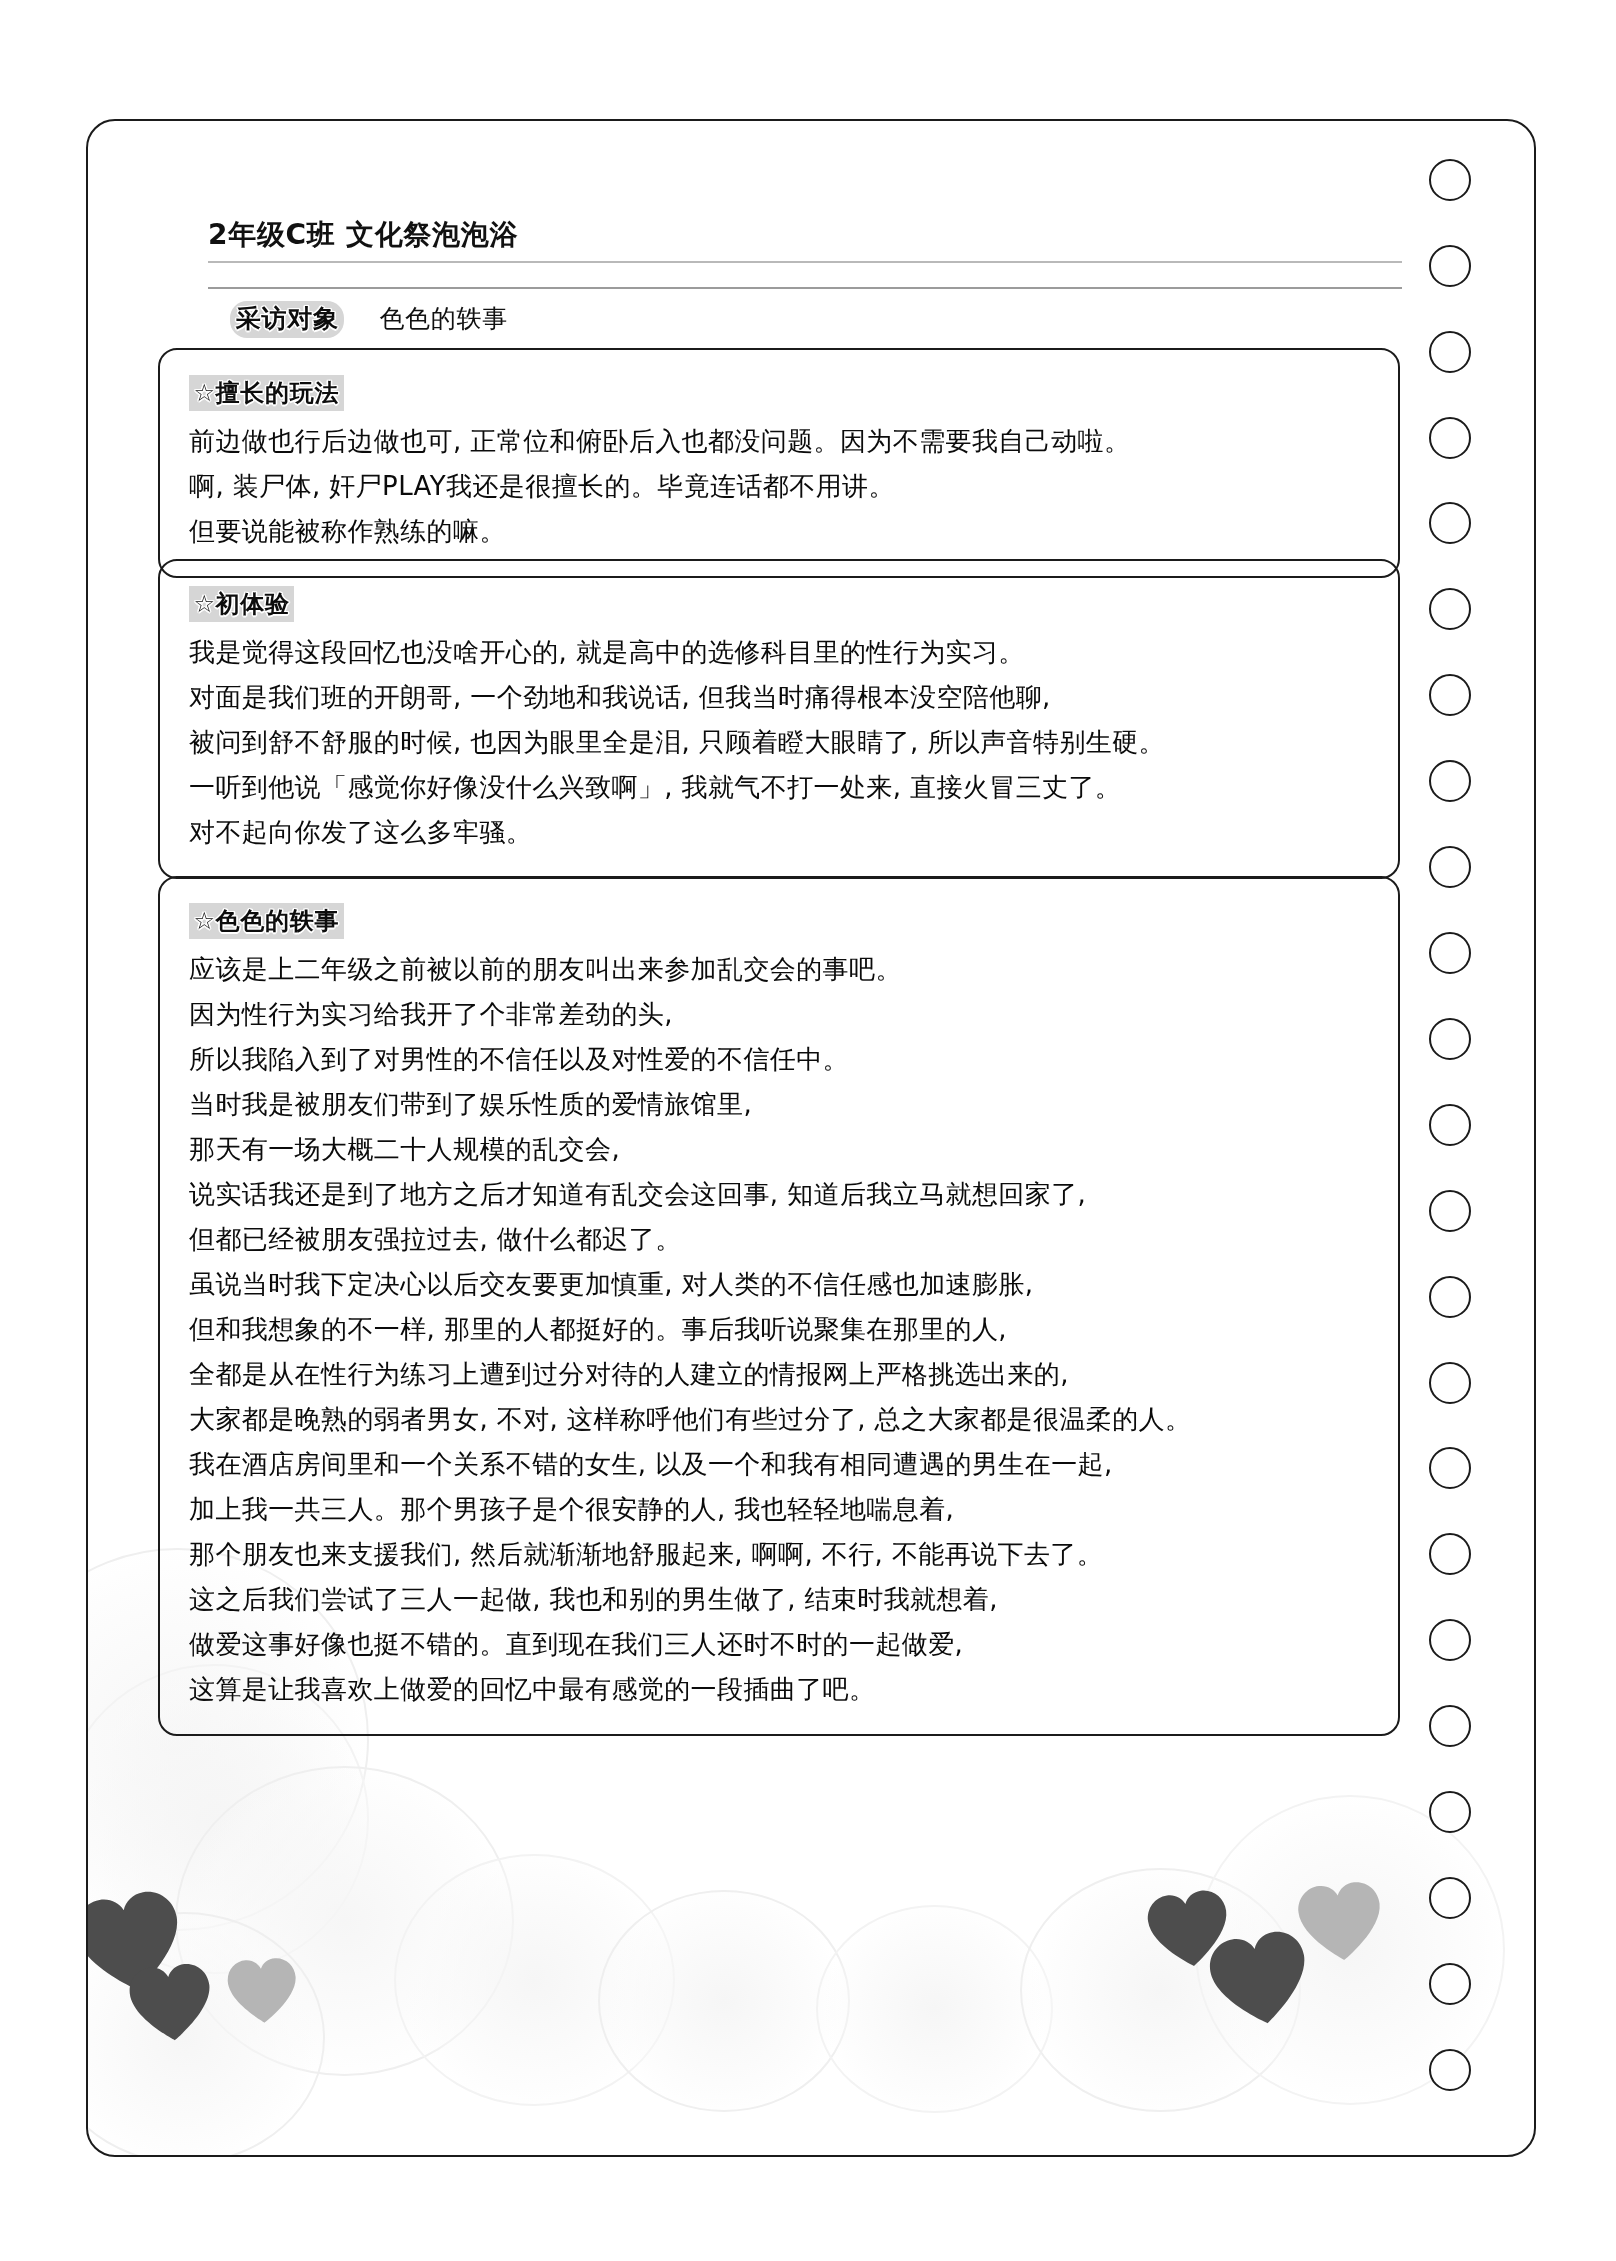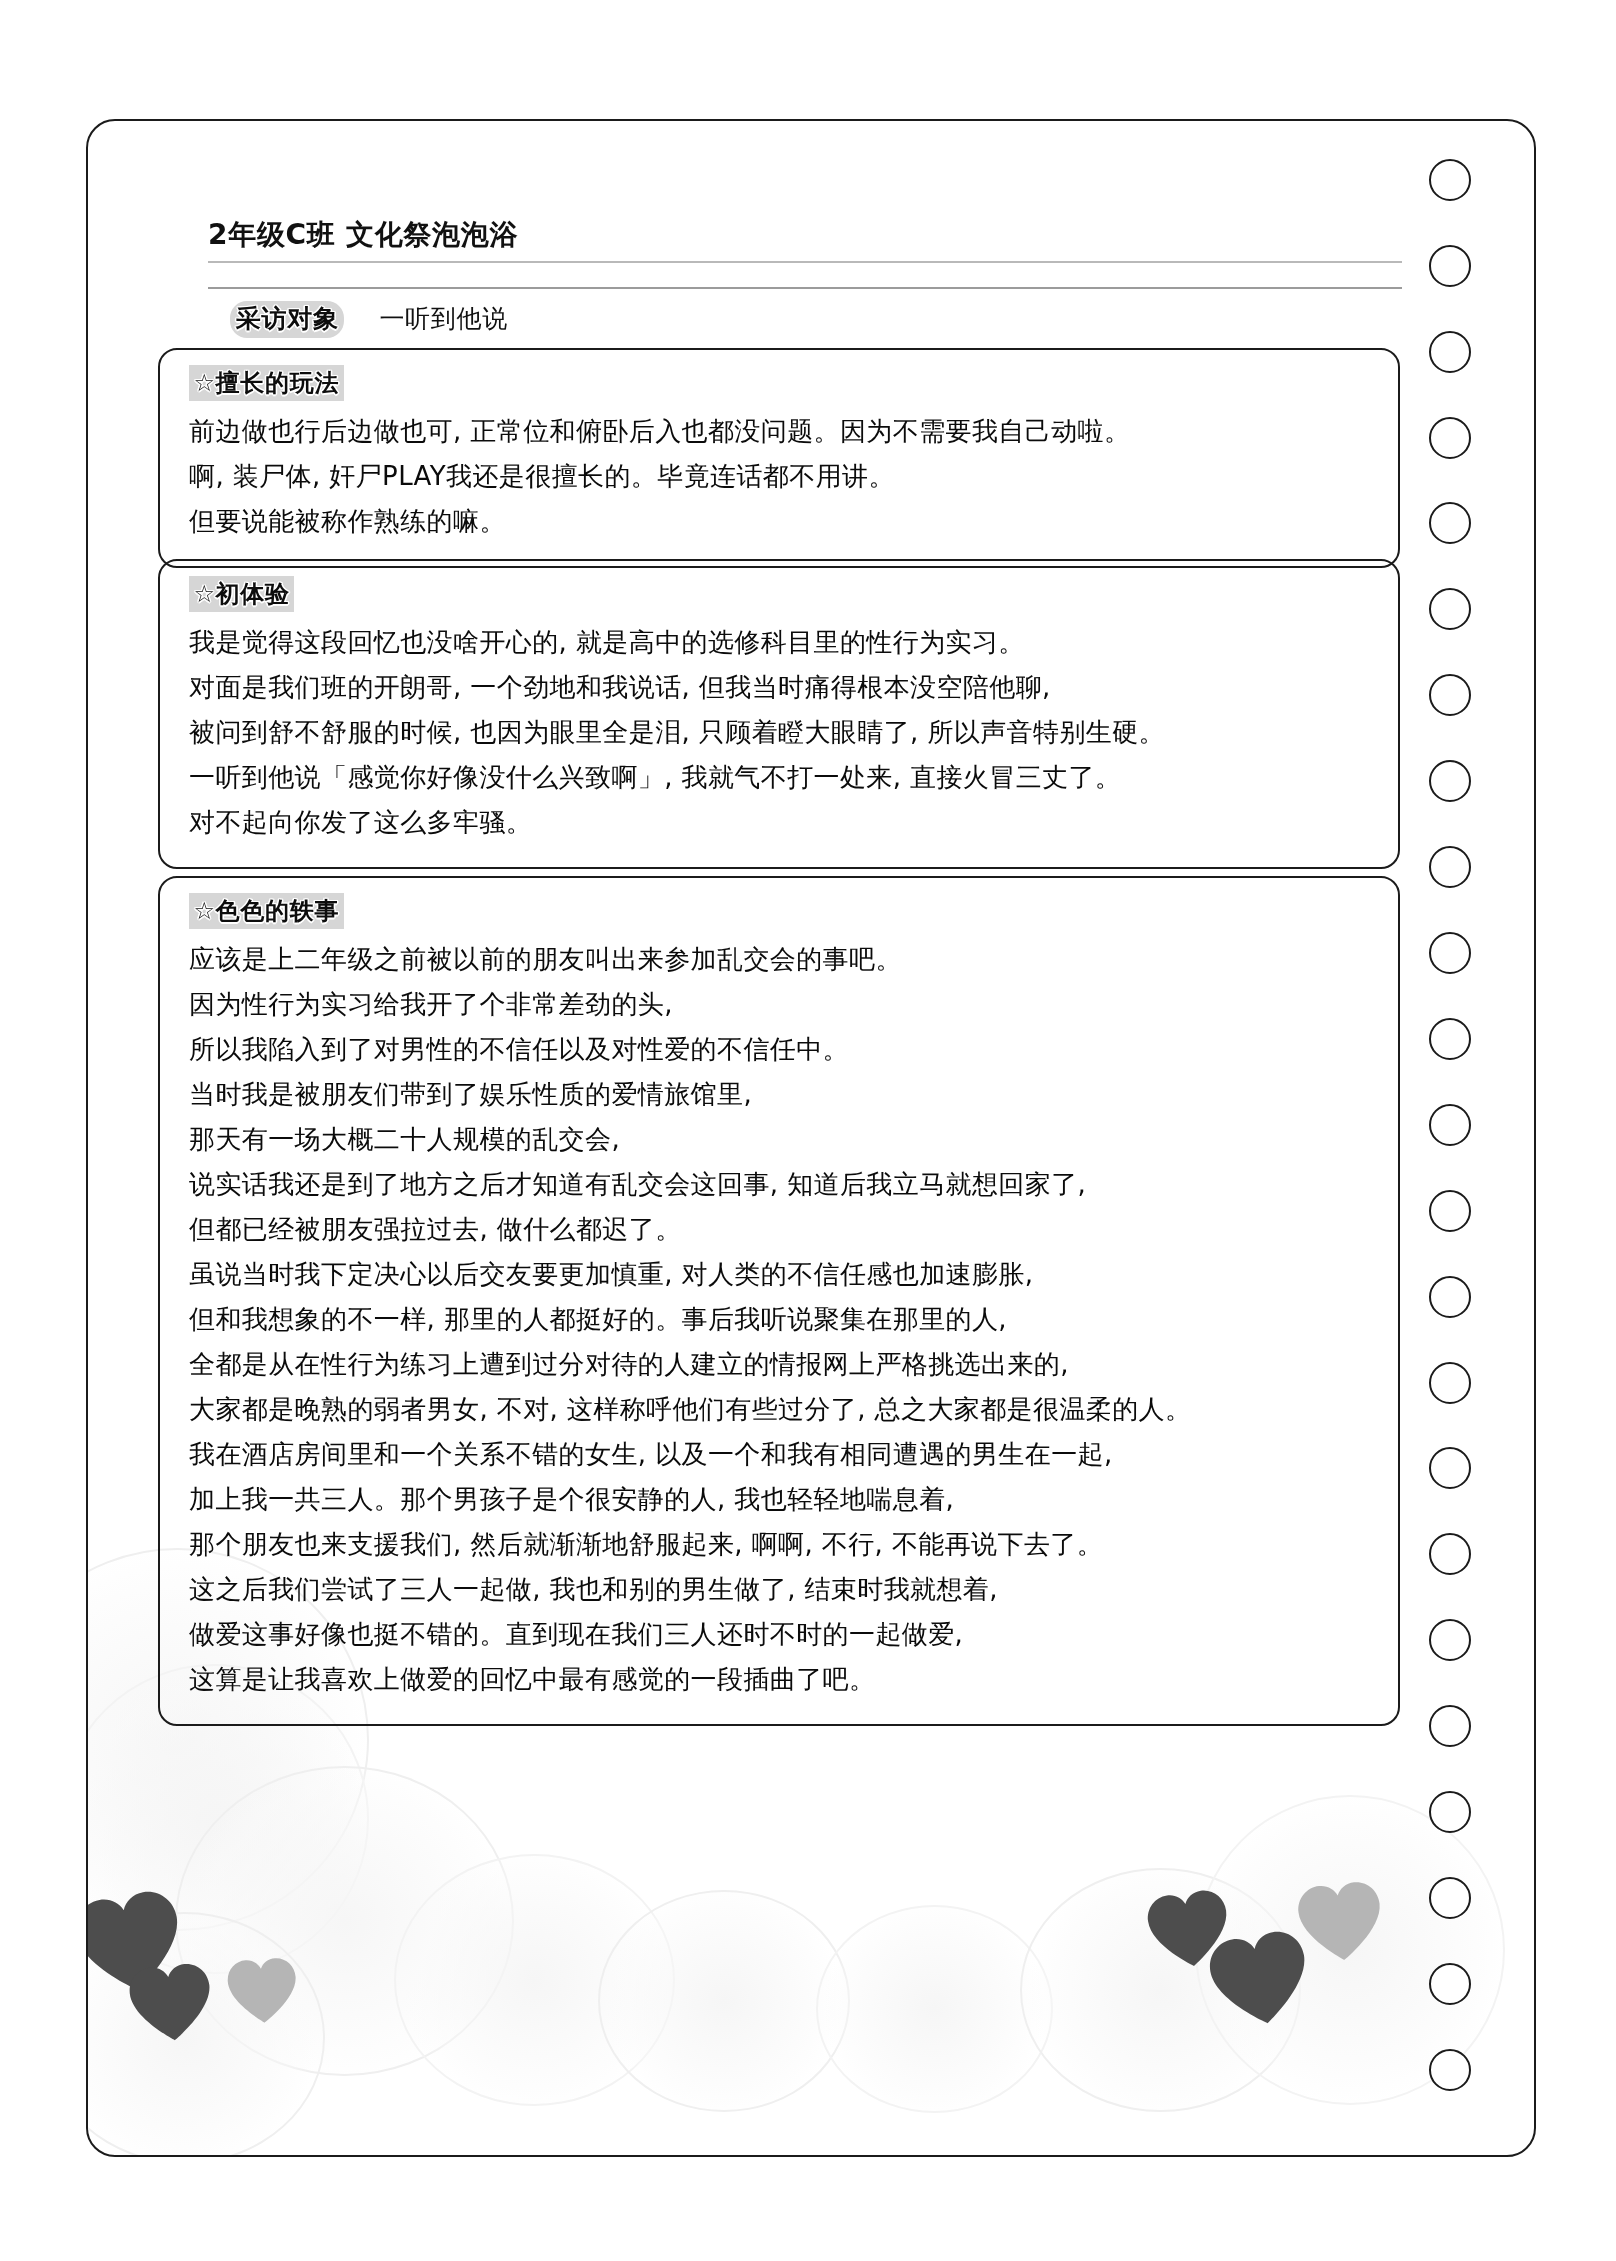--- a/index.html
+++ b/index.html
@@ -122,21 +122,21 @@
   
   .section {
     position: absolute;
     left: 13px;
     width: 1242px;
     border: 2.2px solid #1b1b1b;
     border-radius: 19px;
     box-sizing: border-box;
     background: transparent;
   }
-  .section-inner { padding: 15px 29px 22px 29px; }
+  .section-inner { padding: 25px 29px 22px 29px; }
 
   .sec-head {
     display: inline-block;
     background: #d6d6d6;
     font-size: 24px;
     font-weight: 700;
     color: #0d0d0d;
     letter-spacing: 0.7px;
     padding: 1.5px 4.4px 2.9px 4.4px;
     margin-bottom: 7.3px;
@@ -239,21 +239,21 @@
 
     <div id="doc-title-row">
       <div id="doc-title">2年级C班  文化祭泡泡浴</div>
       <div class="rule"></div>
     </div>
 
     <div id="subject-row">
       <div class="rule dark"></div>
       <div id="subject-inner">
         <span class="hl">采访对象</span>
-        <span id="subject-name">一听到他说</span>
+        <span id="subject-name">色色的轶事</span>
       </div>
     </div>
 
     <div id="sections-host">
         <div class="section" style="top: 211px;">
           <div class="section-inner"><div class="sec-head">☆擅长的玩法</div><div class="body-line">前边做也行后边做也可, 正常位和俯卧后入也都没问题。因为不需要我自己动啦。</div><div class="body-line">啊, 装尸体, 奸尸PLAY我还是很擅长的。毕竟连话都不用讲。</div><div class="body-line">但要说能被称作熟练的嘛。</div></div>
         </div>
         <div class="section" style="top: 422px;">
           <div class="section-inner"><div class="sec-head">☆初体验</div><div class="body-line">我是觉得这段回忆也没啥开心的, 就是高中的选修科目里的性行为实习。</div><div class="body-line">对面是我们班的开朗哥, 一个劲地和我说话, 但我当时痛得根本没空陪他聊,</div><div class="body-line">被问到舒不舒服的时候, 也因为眼里全是泪, 只顾着瞪大眼睛了, 所以声音特别生硬。</div><div class="body-line">一听到他说「感觉你好像没什么兴致啊」, 我就气不打一处来, 直接火冒三丈了。</div><div class="body-line">对不起向你发了这么多牢骚。</div></div>
         </div>

